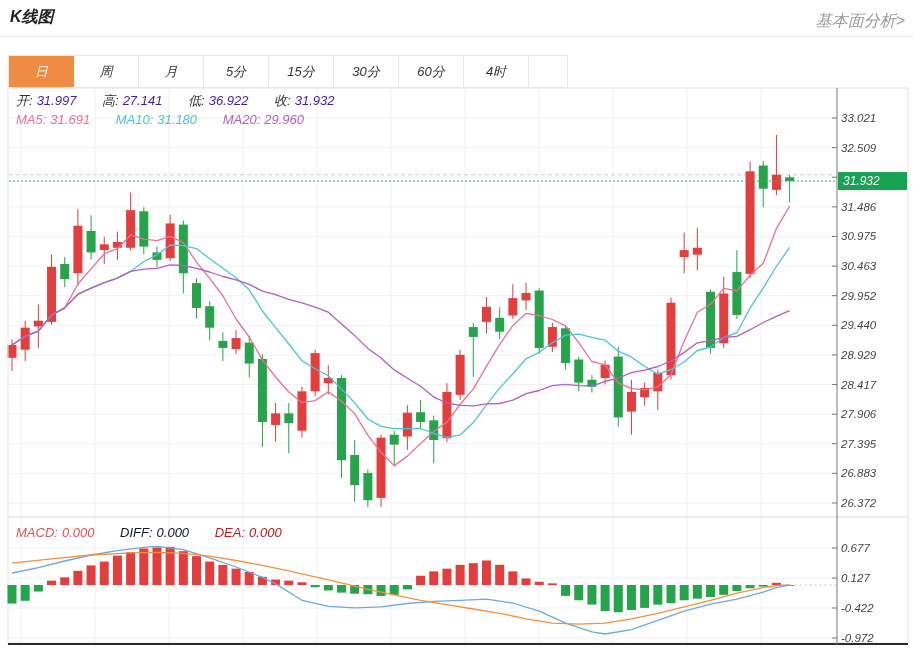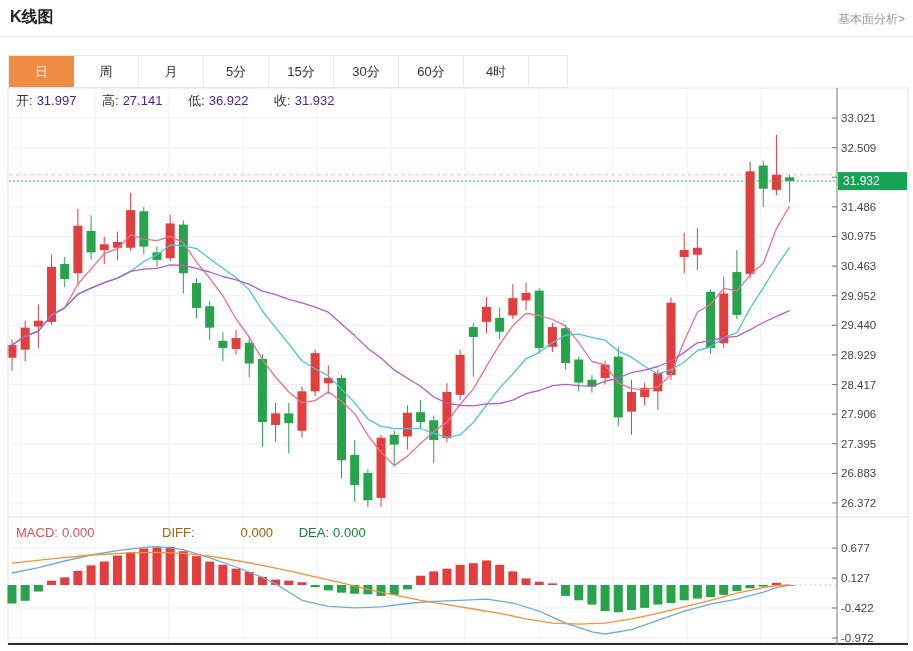--- a/index.html
+++ b/index.html
@@ -1,31 +1,31 @@
 <!DOCTYPE html>
 <html><head>
 <meta charset="utf-8">
 <style>
   html,body{margin:0;padding:0;background:#fff;}
   .page{position:relative;width:913px;height:651px;background:#fff;overflow:hidden;
-        font-family:"Liberation Sans","DejaVu Sans",sans-serif;}
+        font-family:"Liberation Sans","DejaVu Sans",sans-serif;font-style:italic;}
   .hdr-title{position:absolute;left:10px;top:7px;font-size:16px;font-weight:bold;color:#222;}
-  .hdr-link{position:absolute;right:8px;top:11px;font-size:12px;color:#999;cursor:pointer;}
+  .hdr-link{position:absolute;right:8px;top:11px;font-size:16px;color:#999;cursor:pointer;}
   .hdr-divider{position:absolute;left:0;top:36px;width:913px;height:1px;background:#ececec;}
   .tabs{position:absolute;left:8px;top:55px;height:33px;width:560px;display:flex;
         border:1px solid #e8e8e8;box-sizing:border-box;background:#fff;}
   .tab{width:65px;height:100%;line-height:31px;text-align:center;font-size:13px;color:#333;
        border-right:1px solid #e8e8e8;box-sizing:border-box;cursor:pointer;background:#fff;}
   .tab.active{background:#ef8b43;color:#fff;border-right:none;}
   .overlay{position:absolute;font-size:13px;white-space:nowrap;z-index:3;}
   .overlay span{margin-right:4px;}
   .lbl{color:#333;}
   .val-green{color:#4c1d95;}
   .ma5{color:#ee7092;} .ma10{color:#4fc3d8;} .ma20{color:#b35ec4;}
-  .macd-red{color:#e05252;text-align:center;} .diff-blue{color:#a16207;margin-left:42px;} .dea-orange{color:#15803d;}
+  .macd-red{color:#e05252;text-align:center;} .diff-blue{color:#0f172a;} .dea-orange{color:#b91c1c;}
   .gap{display:inline-block;width:14px;}
   svg{position:absolute;left:0;top:0;z-index:1;}
 </style>
 </head>
 <body>
 
 <div class="page">
   <div class="hdr-title">K线图</div>
   <div class="hdr-link">基本面分析&gt;</div>
   <div class="hdr-divider"></div>
@@ -304,19 +304,24 @@
       <line x1="789.62" y1="585" x2="837" y2="585" stroke="#a8c9e8" stroke-width="1" stroke-dasharray="2,3"></line>
     </svg>
 
   <div class="overlay" style="left:16px;top:92px;">
     <span class="lbl">开:</span><span class="val-green">31.997</span><span class="gap"></span>
     <span class="lbl">高:</span><span class="val-green">27.141</span><span class="gap"></span>
     <span class="lbl">低:</span><span class="val-green">36.922</span><span class="gap"></span>
     <span class="lbl">收:</span><span class="val-green">31.932</span>
   </div>
 
+  <div class="overlay" style="left:16px;top:112px;">
+    <span class="ma5">MA5:</span><span class="ma5">31.691</span><span class="gap"></span>
+    <span class="ma10">MA10:</span><span class="ma10">31.180</span><span class="gap"></span>
+    <span class="ma20">MA20:</span><span class="ma20">29.960</span>
+  </div>
 
   <div class="overlay" style="left:16px;top:525px;">
     <span class="macd-red">MACD:</span><span class="macd-red">0.000</span><span class="gap"></span>
     <span class="diff-blue">DIFF:</span><span class="diff-blue">0.000</span><span class="gap"></span>
     <span class="dea-orange">DEA:</span><span class="dea-orange">0.000</span>
   </div>
 </div>
 
 </body></html>

